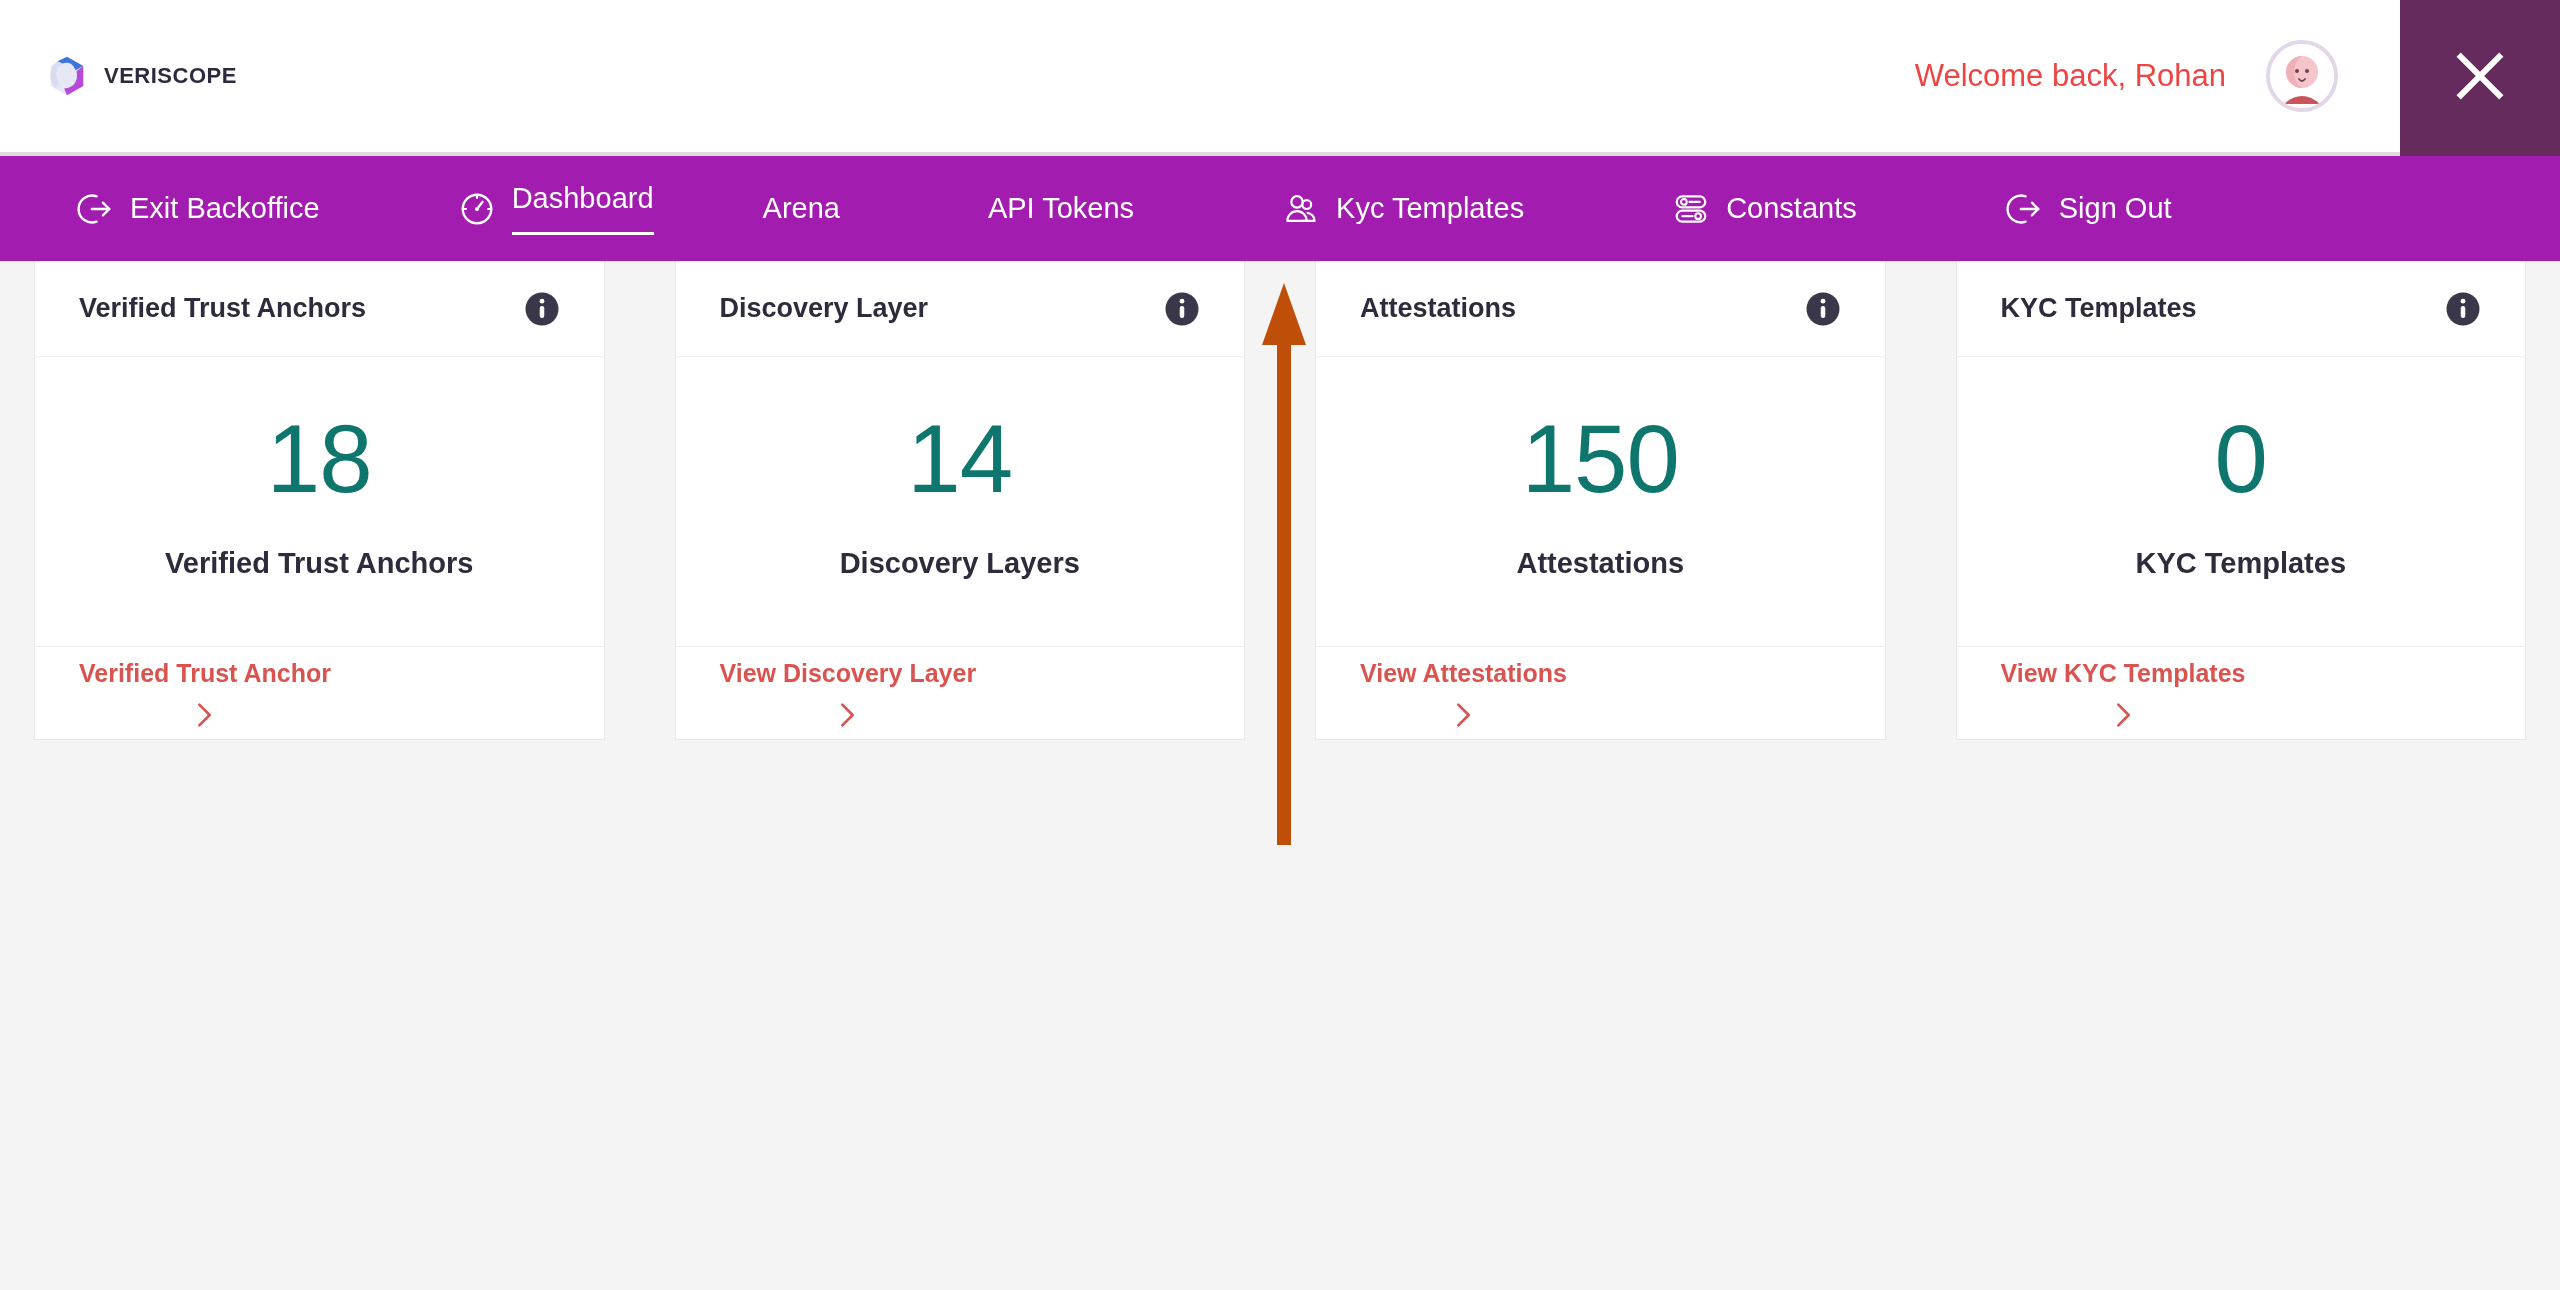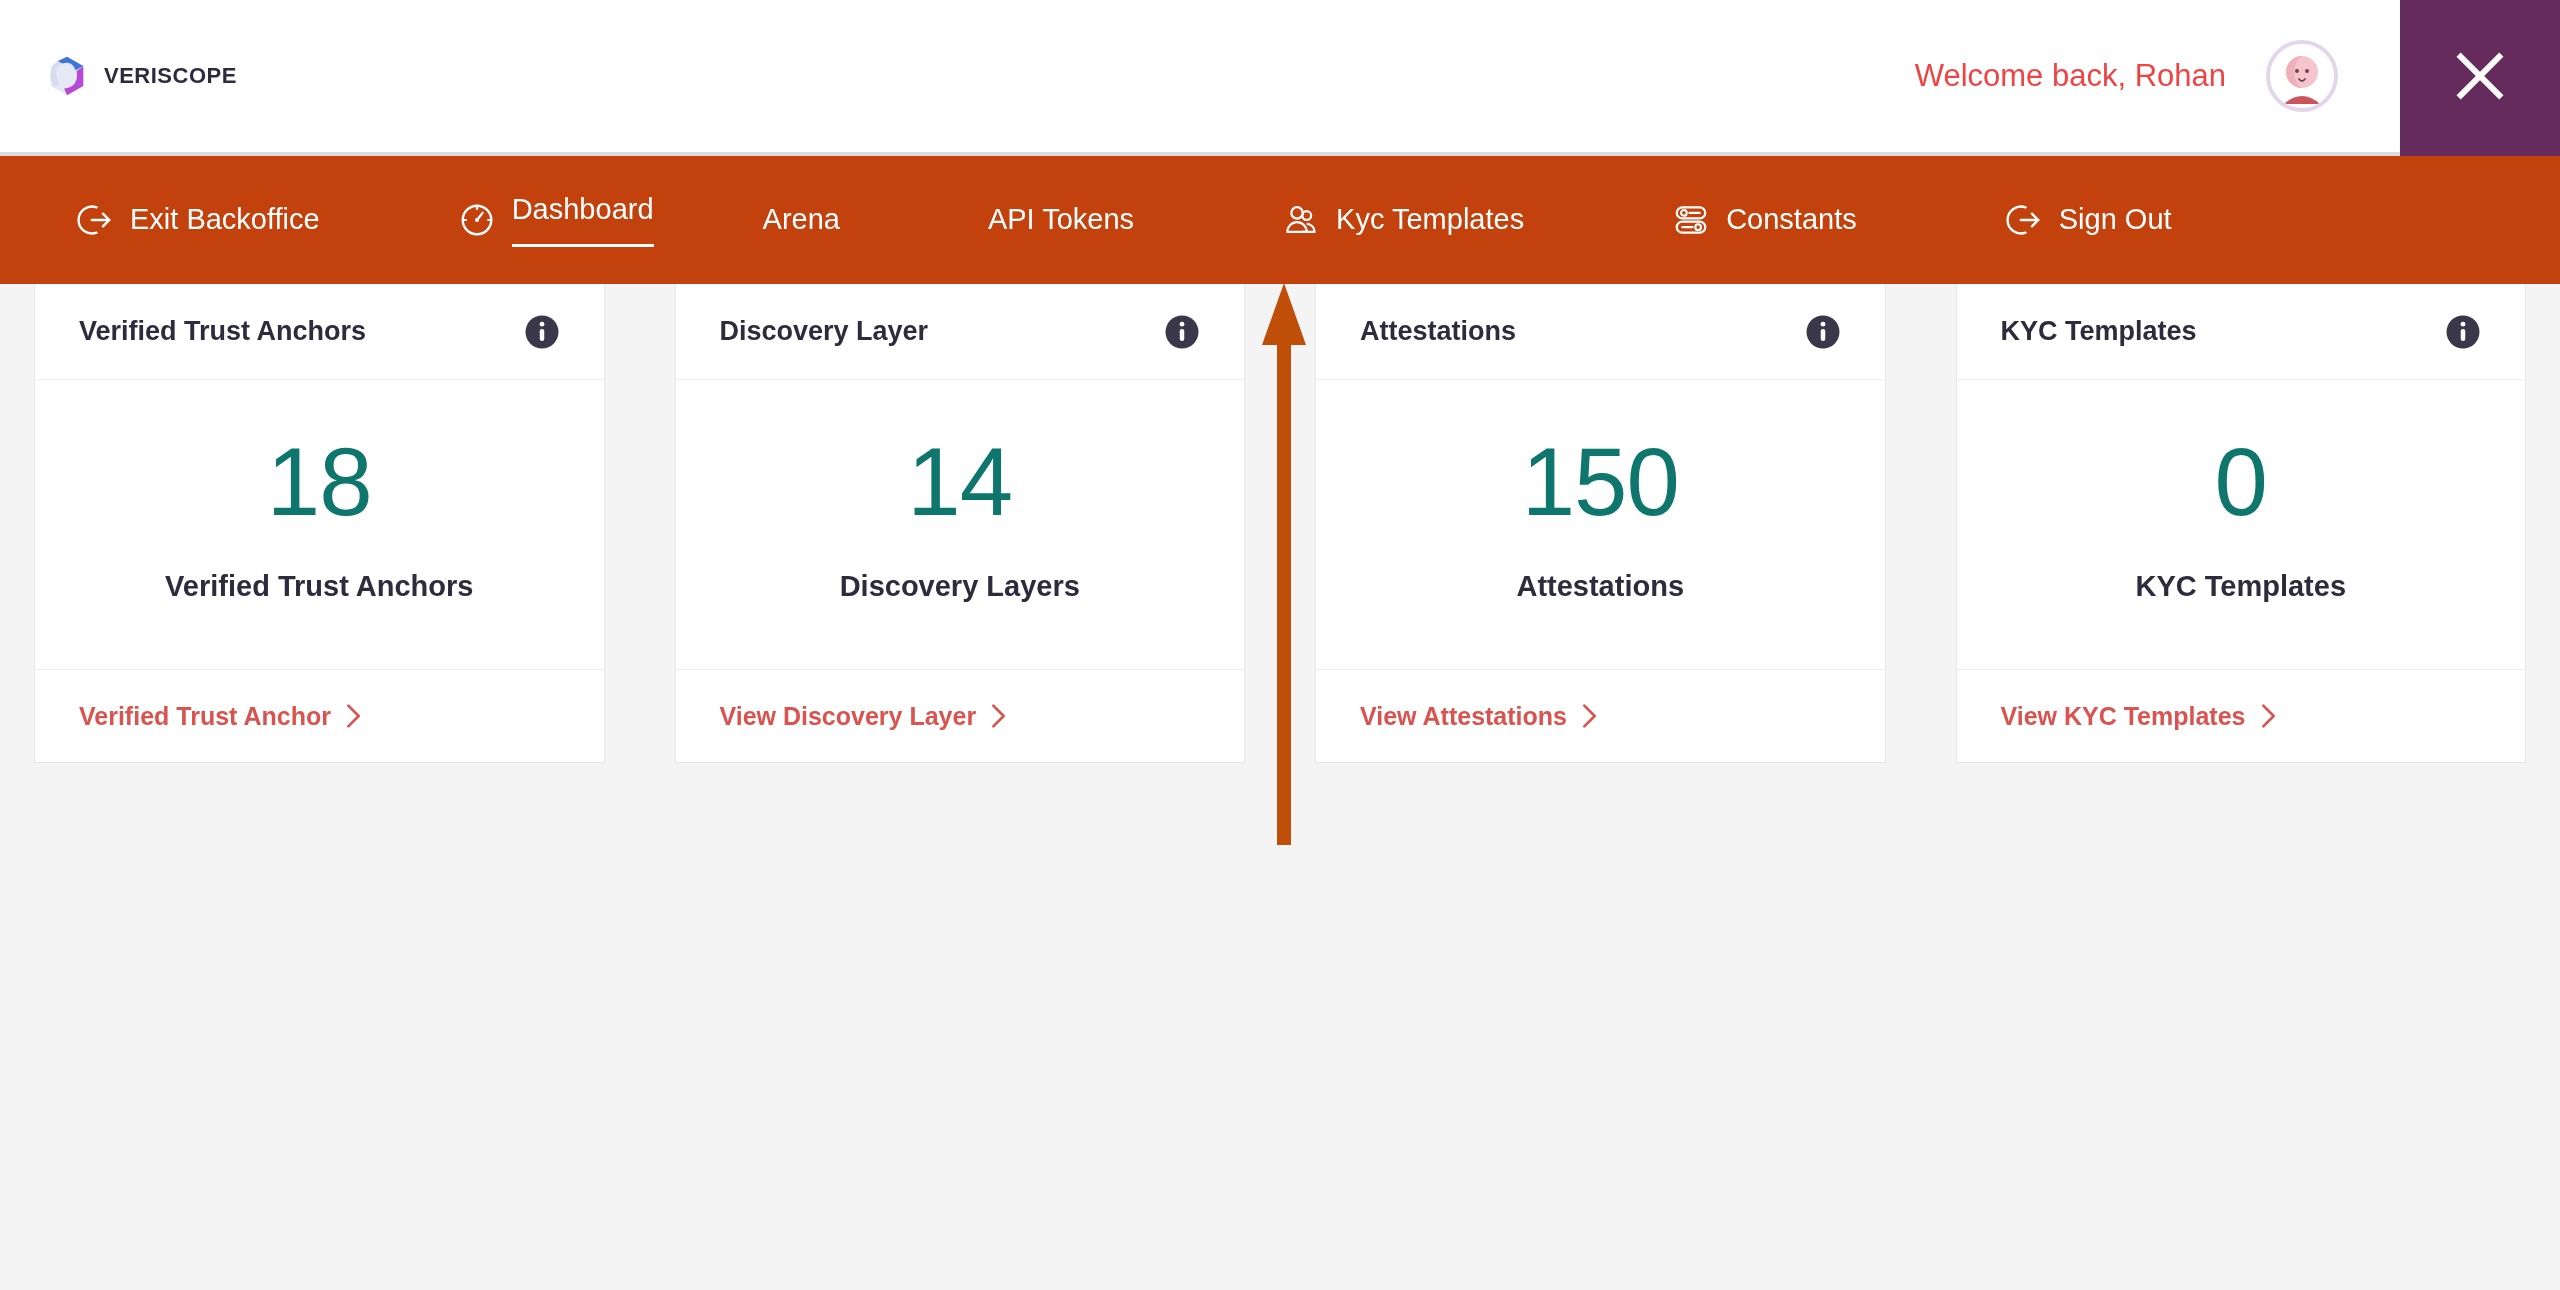--- a/index.html
+++ b/index.html
@@ -62,22 +62,22 @@
     background: #662b5d;
     display: flex;
     align-items: center;
     justify-content: center;
     margin-top: -0px;
   }
   .close-x { width: 56px; height: 56px; display: block; }
 
   
   .navbar {
-    height: 128px;
-    background: #c2410c;
+    height: 105px;
+    background: #a21caf;
     display: flex;
     align-items: center;
     position: relative;
     z-index: 5;
   }
   .nav-item {
     display: flex;
     align-items: center;
     gap: 16px;
     color: #ffffff;
@@ -153,20 +153,21 @@
   }
   .card-link {
     display: inline-flex;
     align-items: center;
     gap: 14px;
     color: #d9534f;
     font-size: 25px;
     font-weight: bold;
     cursor: pointer;
     text-decoration: none;
+    flex-direction: column;
   }
   .chev { width: 17px; height: 26px; display: block; }
 
   
   .annot-arrow {
     position: absolute;
     left: 1262px;
     top: 283px;
     width: 44px;
     height: 562px;

